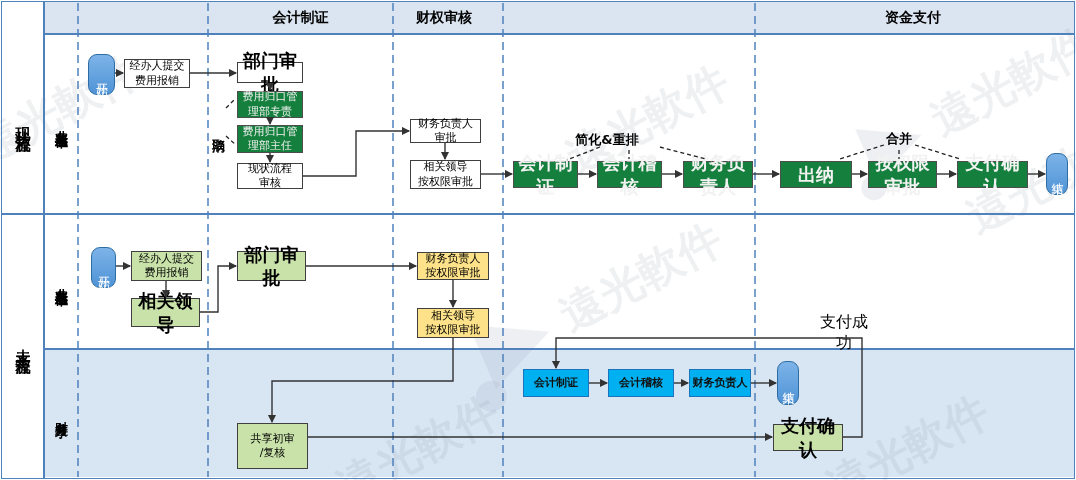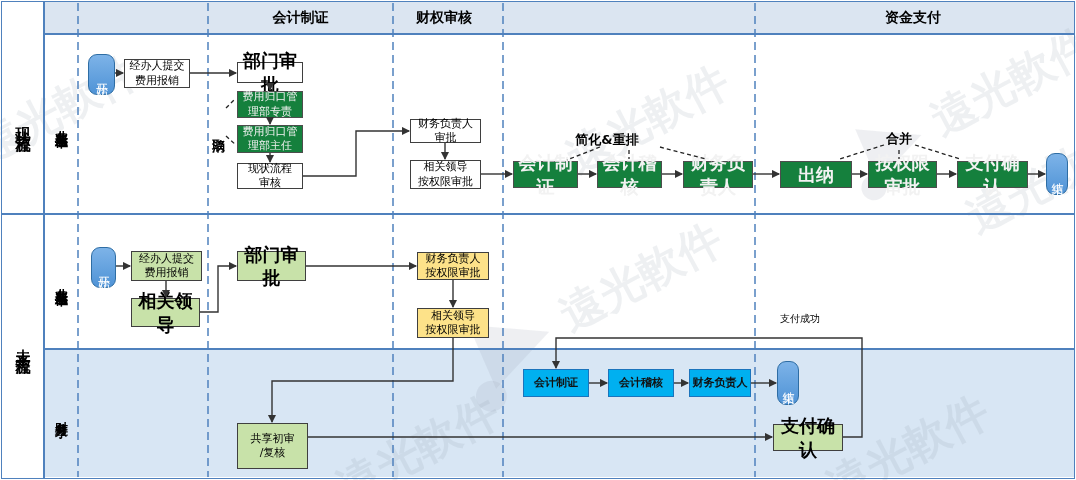--- a/index.html
+++ b/index.html
@@ -29,21 +29,21 @@
   .node.yellow{background:#fde289;}
   .node.cyan{background:#00b0f0;border-color:#1b74bc;font-weight:bold;color:#111;}
   .node.big-font{font-size:18px;font-weight:bold;}
   .term{position:absolute;box-sizing:border-box;display:flex;align-items:center;justify-content:center;
         background:linear-gradient(180deg,#7db3e8,#4f93d6);border:1.4px solid #2e6da4;
         border-radius:9px;color:#fff;font-size:12px;writing-mode:vertical-rl;text-orientation:upright;
         letter-spacing:1px;}
   
   .anno{position:absolute;font-weight:bold;font-size:13px;text-align:center;}
   .anno.vert{writing-mode:vertical-rl;text-orientation:upright;}
-  .anno.plain{font-weight:normal;font-size:10px;}
+  .anno.plain{font-weight:normal;font-size:16px;margin-left:44px;}
   svg.overlay{position:absolute;left:0;top:0;pointer-events:none;}
   
   .wm{position:absolute;display:flex;align-items:center;gap:10px;transform:rotate(-28deg);
       color:rgba(140,152,170,0.15);font-weight:bold;font-size:44px;white-space:nowrap;}
   .wm svg{opacity:0.9;}
 </style>
 </head>
 <body>
 
 <div id="stage">

